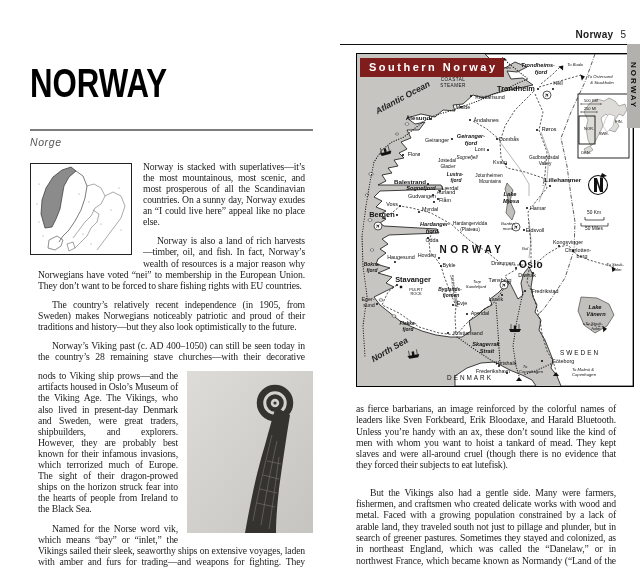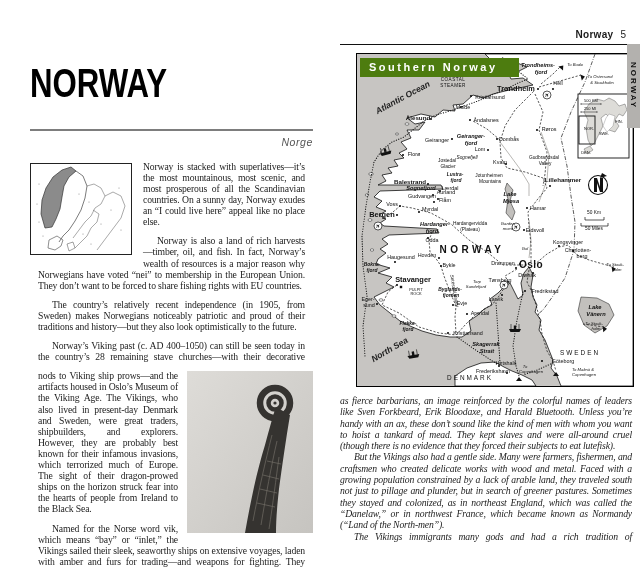--- a/index.html
+++ b/index.html
@@ -4,44 +4,44 @@
 <style>
   html,body{margin:0;padding:0;width:640px;height:568px;background:#ffffff;overflow:hidden;}
   body{font-family:"Liberation Serif",serif;color:#1c1c1c;position:relative;}
 
   
   .page-left{position:absolute;left:30px;top:0;width:283px;}
   .title{font-family:"Liberation Sans",sans-serif;font-weight:800;font-size:40px;line-height:38px;
          letter-spacing:0px;color:#000;margin-top:64px;transform:scaleX(.78);transform-origin:left;}
   .title-rule{border-bottom:2.5px solid #7d7d7d;margin-top:2px;}
   .subtitle{font-family:"Liberation Sans",sans-serif;font-style:italic;font-size:10.5px;color:#555;
-            letter-spacing:.6px;margin-top:5px;text-align:right;}
+            letter-spacing:.6px;margin-top:5px;}
   .body-text{margin-top:13px;font-size:9.7px;line-height:11.1px;text-align:justify;
              letter-spacing:-0.15px;}
   .body-text p{margin:8px;text-indent:14px;}
   .body-text p.noind{text-indent:0;}
   .body-text p.fill{text-align-last:justify;}
   .thumb{float:left;width:100px;height:90px;margin:2px 11px 4px 0;border:1px solid #222;background:#fff;}
   .prow{float:right;width:126px;height:162px;margin:1px 0 3px 9px;}
 
   
   .page-right{position:absolute;left:340px;top:0;width:292px;}
   .rp-header{margin-top:24px;text-align:right;font-family:"Liberation Sans",sans-serif;
              padding-right:6px;}
   .rp-header .chap{font-weight:bold;font-size:10px;letter-spacing:.3px;}
   .rp-header .pg{font-size:10px;margin-left:7px;}
   .rp-rule{border-bottom:1px solid #111;margin-top:2px;}
 
   .map-wrap{position:relative;width:276px;height:332px;border:1.5px solid #000;margin-top:8px;margin-left:16px;
             background:#c7c5c2;}
-  .map-title{position:absolute;left:3px;top:4px;background:#4d7c0f;color:#fff;
+  .map-title{position:absolute;left:3px;top:4px;background:#7f1d1d;color:#fff;
              font-family:"Liberation Sans",sans-serif;font-weight:bold;font-size:11px;
-             letter-spacing:2.5px;padding:3px 21px 4px 9px;}
+             letter-spacing:2.5px;padding:3px 6px 4px 9px;}
   .rp-body{margin-top:8px;font-size:9.7px;line-height:11.3px;text-align:justify;letter-spacing:-0.15px;}
-  .rp-body p{margin:0;text-indent:14px;font-style:italic;}
+  .rp-body p{margin:16px;text-indent:14px;}
   .rp-body p.noind{text-indent:0;}
   .rp-body p.fill{text-align-last:justify;}
 
   .side-tab{position:absolute;right:0;top:44px;width:13px;height:84px;background:#b3b1ae;
             display:flex;align-items:center;justify-content:center;}
   .side-tab span{writing-mode:vertical-rl;font-family:"Liberation Sans",sans-serif;font-weight:bold;
                  font-size:8px;letter-spacing:2px;color:#111;}
 
   
   svg{font-family:"Liberation Sans",sans-serif;}

